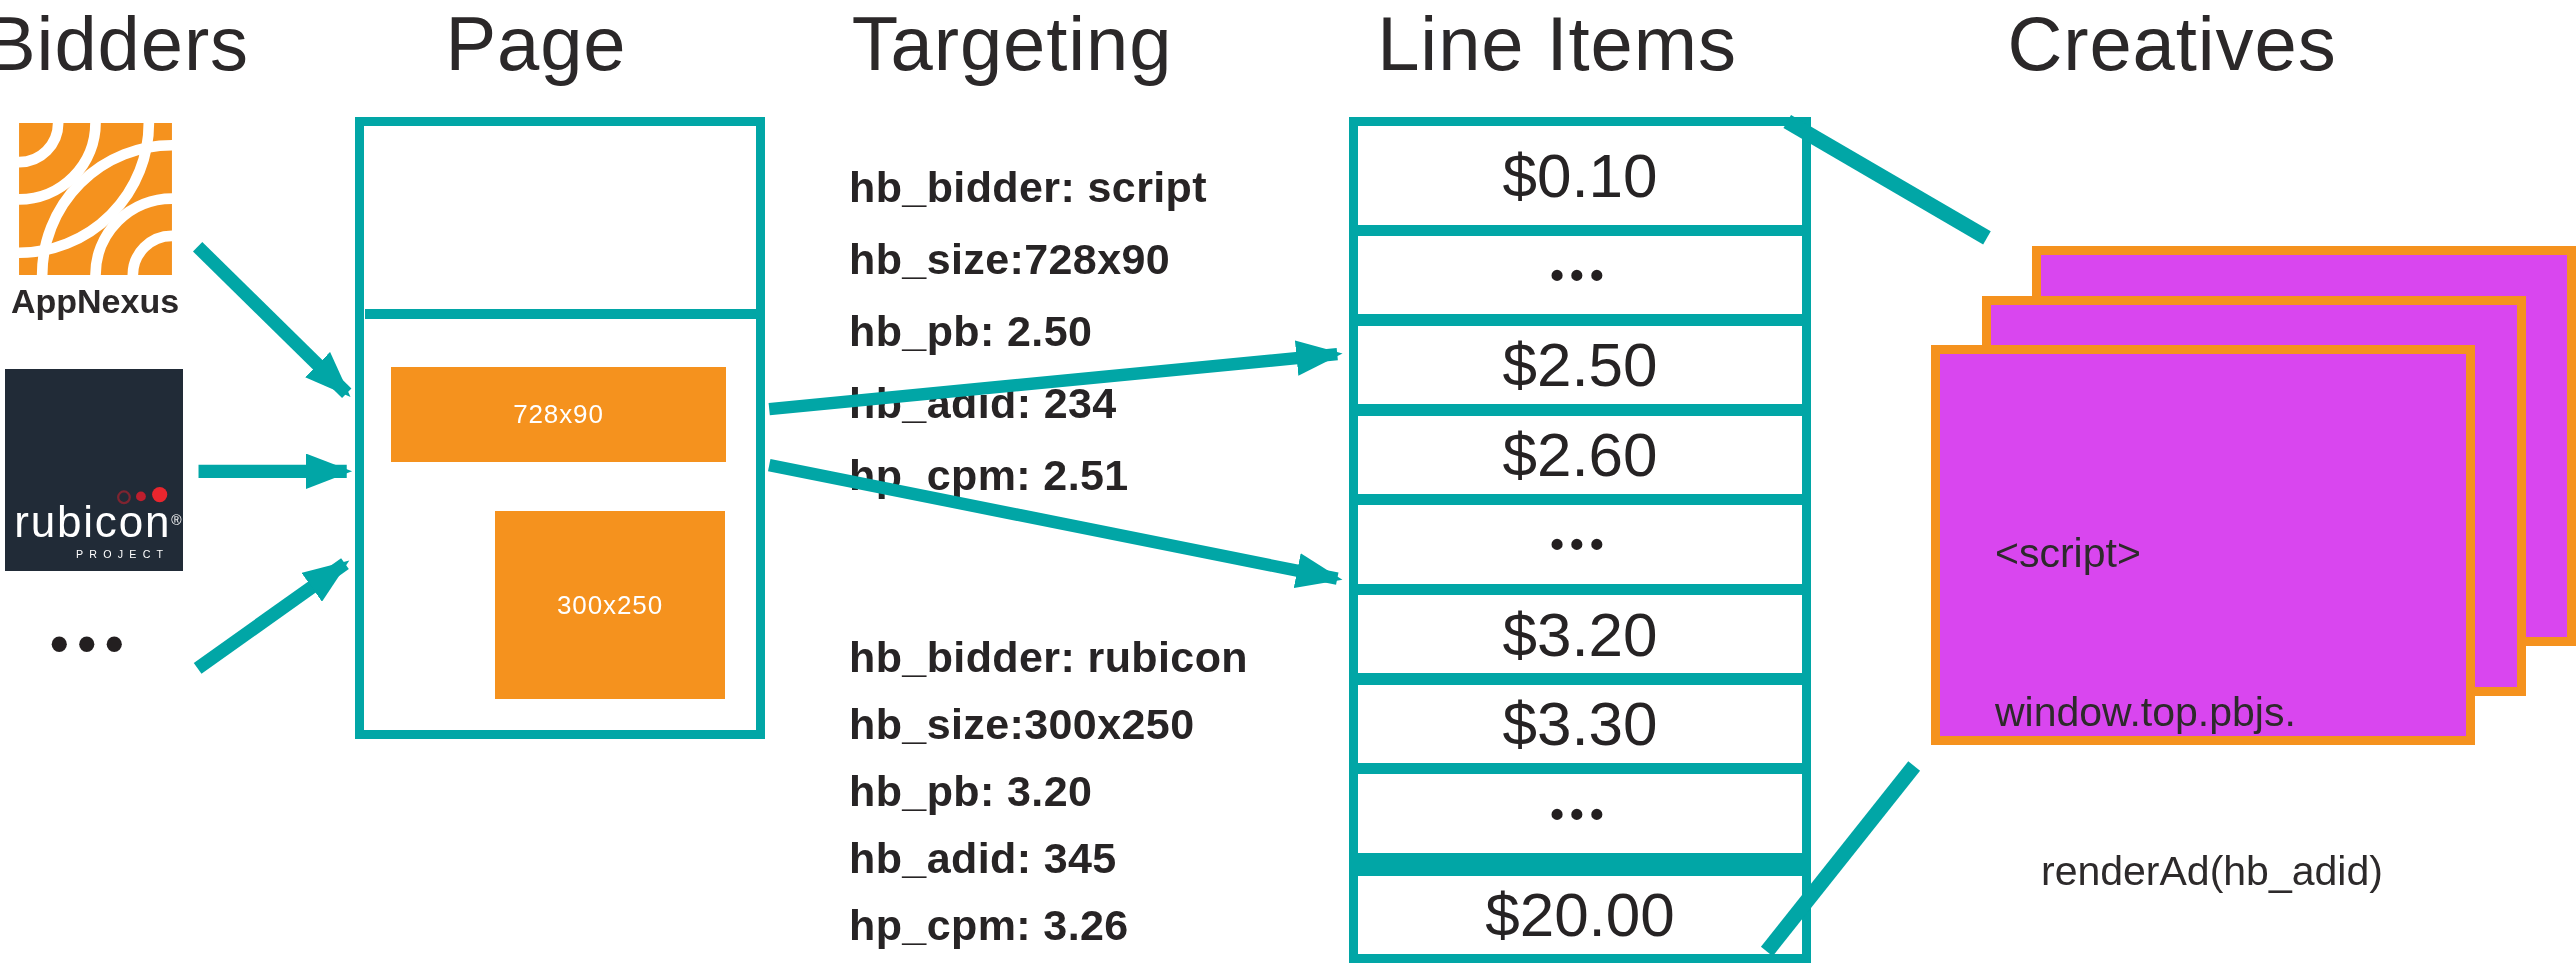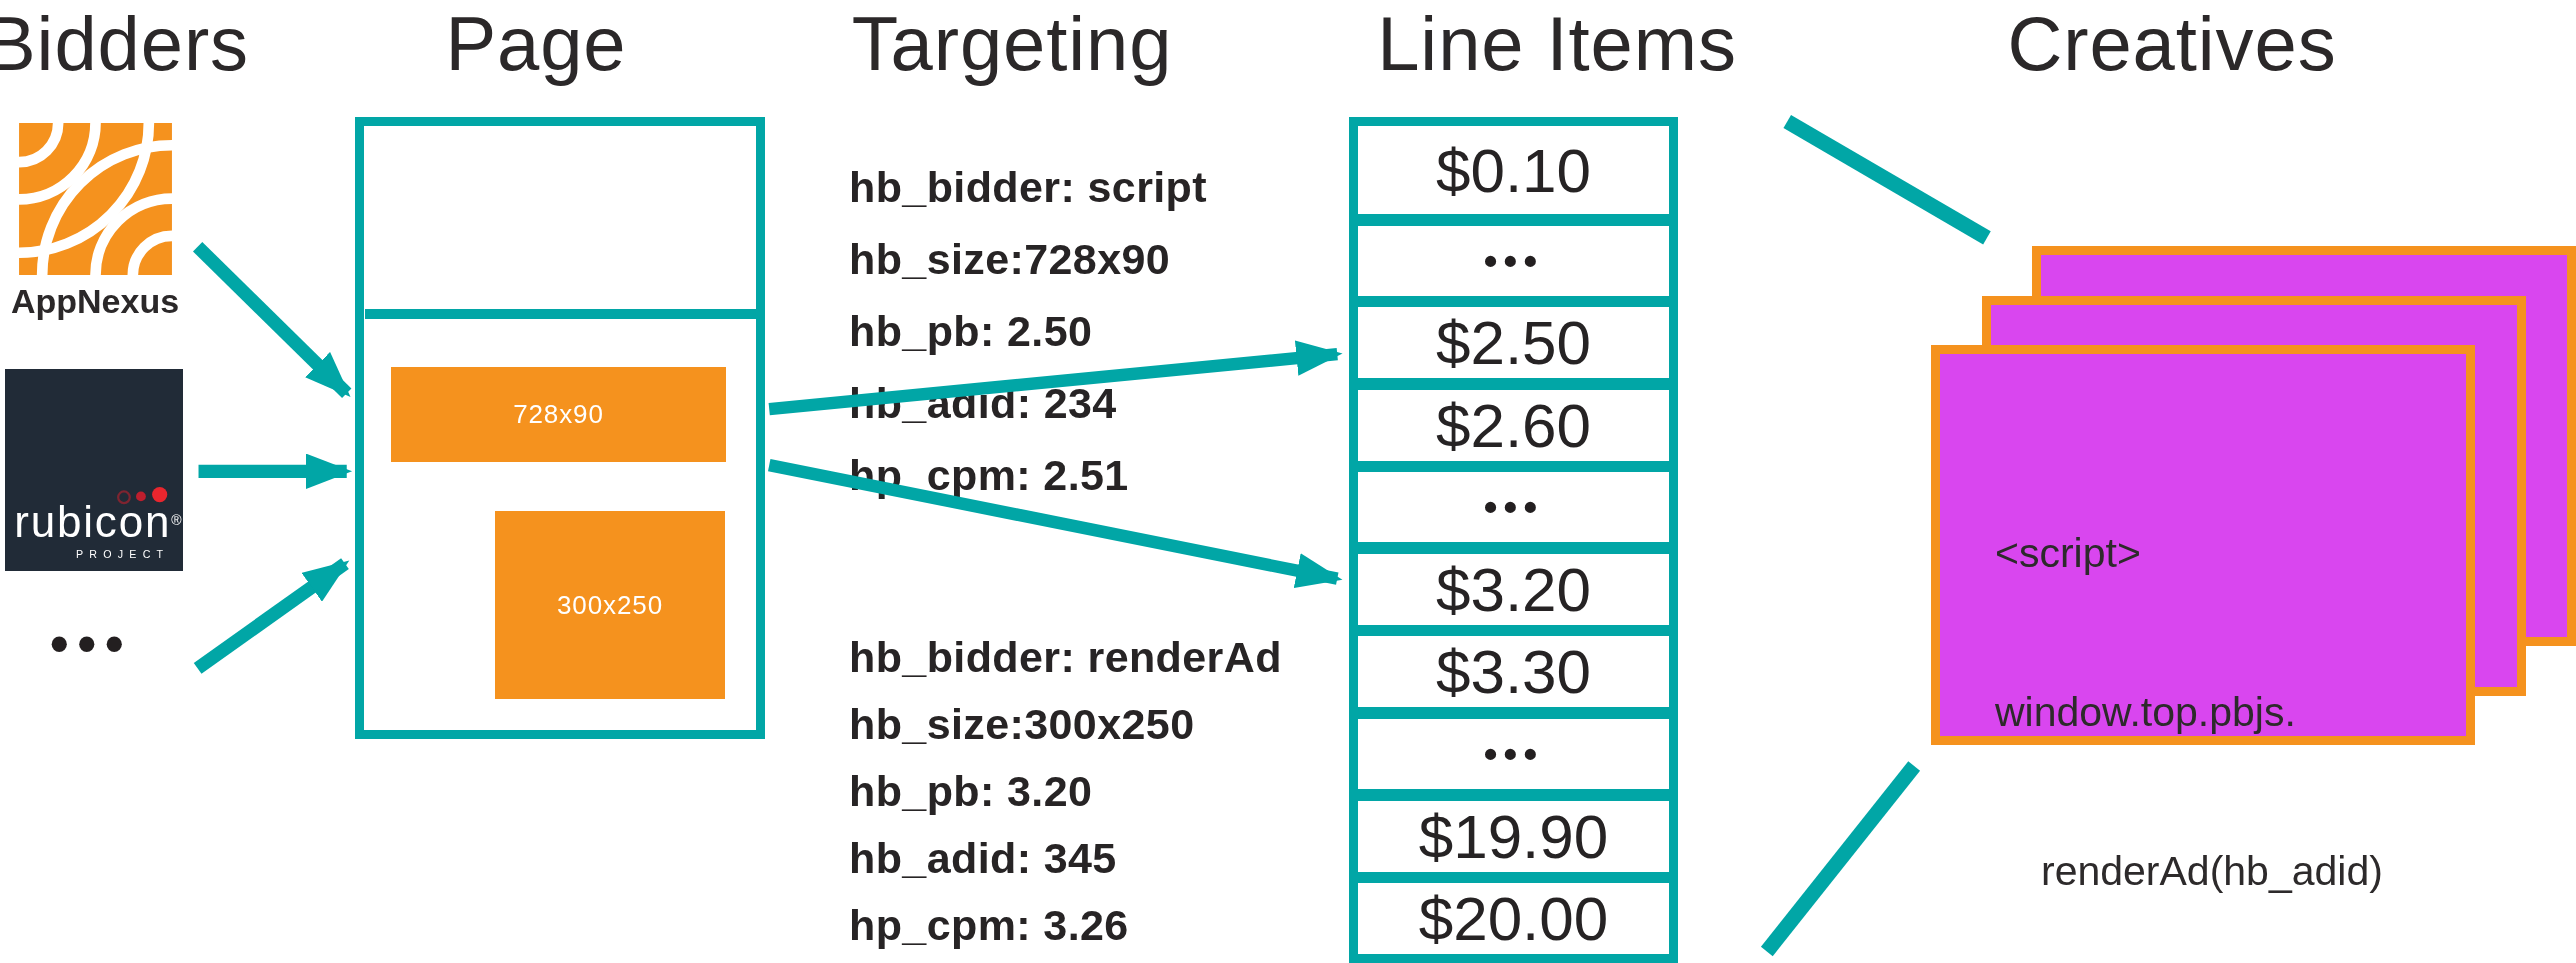--- a/index.html
+++ b/index.html
@@ -27,21 +27,21 @@
   .page-divider{position:absolute;left:365px;top:309px;width:391px;height:9.8px;background:#01a6a6;}
   .ad-slot{position:absolute;background:#f5921e;display:flex;align-items:center;justify-content:center;
     color:#ffffff;font-size:26px;font-weight:400;letter-spacing:0.9px;}
   .slot-728{left:391px;top:367px;width:335px;height:95px;}
   .slot-300{left:495px;top:511px;width:230px;height:188px;}
   
   .kv-block{position:absolute;left:849px;font-size:43px;font-weight:700;color:#272425;letter-spacing:0.4px;white-space:nowrap;}
   .kv-block.block1{top:151px;line-height:72px;}
   .kv-block.block2{top:624px;line-height:67px;}
   
-  .li-table{position:absolute;left:1349px;top:117px;width:329px;height:846px;
+  .li-table{position:absolute;left:1349px;top:117px;width:462px;height:846px;
     border:9.8px solid #01a6a6;box-sizing:border-box;background:#ffffff;
     display:flex;flex-direction:column;}
   .li-row{flex:1 1 0;display:flex;align-items:center;justify-content:center;
     font-size:62px;font-weight:400;color:#262324;background:#ffffff;}
   .li-row.first{flex:1.26 1 0;}
   .li-row.dots-row{font-size:39px;font-weight:700;letter-spacing:6.2px;color:#231f20;}
   .li-sep{flex:0 0 11.5px;background:#01a6a6;}
   
   .creative-card{position:absolute;width:544px;height:400px;border:9.8px solid #f5921e;
     box-sizing:border-box;background:#d946ef;}
@@ -100,21 +100,21 @@
   </div>
 
   <div class="kv-block block1">
     <div>hb_bidder: script</div>
     <div>hb_size:728x90</div>
     <div>hb_pb: 2.50</div>
     <div>hb_adid: 234</div>
     <div>hp_cpm: 2.51</div>
   </div>
   <div class="kv-block block2">
-    <div>hb_bidder: renderAd</div>
+    <div>hb_bidder: rubicon</div>
     <div>hb_size:300x250</div>
     <div>hb_pb: 3.20</div>
     <div>hb_adid: 345</div>
     <div>hp_cpm: 3.26</div>
   </div>
 
   <div class="li-table">
     <div class="li-row first">$0.10</div>
     <div class="li-sep"></div>
     <div class="li-row dots-row">•••</div>
@@ -124,21 +124,20 @@
     <div class="li-row">$2.60</div>
     <div class="li-sep"></div>
     <div class="li-row dots-row">•••</div>
     <div class="li-sep"></div>
     <div class="li-row">$3.20</div>
     <div class="li-sep"></div>
     <div class="li-row">$3.30</div>
     <div class="li-sep"></div>
     <div class="li-row dots-row">•••</div>
     <div class="li-sep"></div>
-    <div class="li-row">$19.90</div>
     <div class="li-sep"></div>
     <div class="li-row">$20.00</div>
   </div>
 
   <div class="creative-card card-back"></div>
   <div class="creative-card card-middle"></div>
   <div class="creative-card card-front">
     <div class="script-text">
       <div>&lt;script&gt;</div>
       <div>window.top.pbjs.</div>

